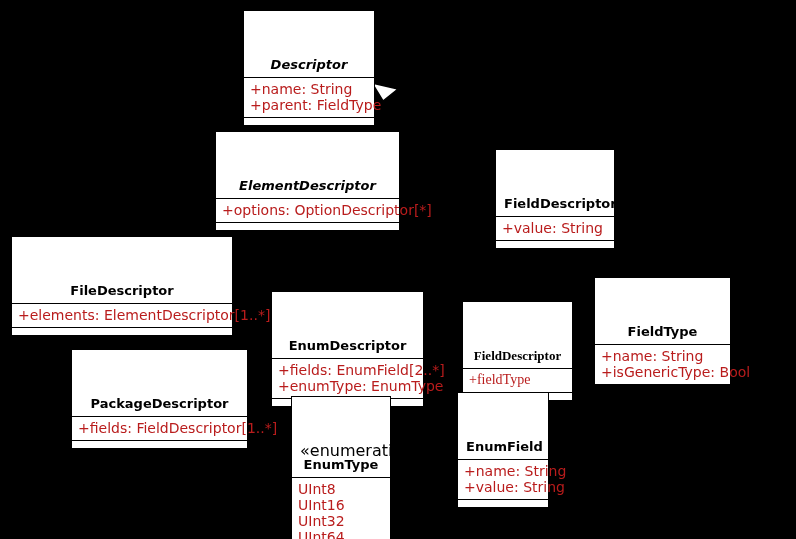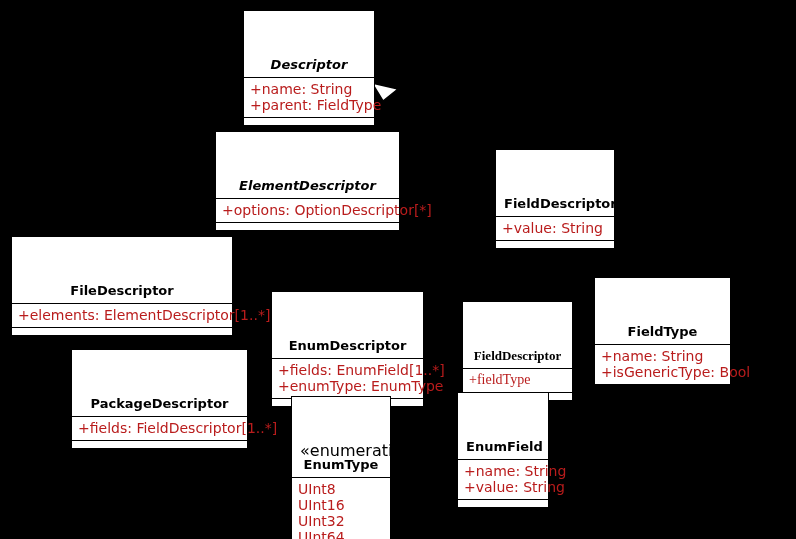--- a/index.html
+++ b/index.html
@@ -160,21 +160,21 @@
       <div class="uml-attr">+elements: ElementDescriptor[1..*]</div>
     </div>
     <div class="uml-sep"></div>
     <div class="uml-foot"></div>
   </div>
 
   <div class="uml-class" style="left:271px; top:291px; width:153px;">
     <div class="uml-title">EnumDescriptor</div>
     <div class="uml-sep"></div>
     <div class="uml-compartment">
-      <div class="uml-attr">+fields: EnumField[1..*]</div>
+      <div class="uml-attr">+fields: EnumField[2..*]</div>
       <div class="uml-attr">+enumType: EnumType</div>
     </div>
     <div class="uml-sep"></div>
     <div class="uml-foot"></div>
   </div>
 
   <div class="uml-class" style="left:462px; top:301px; width:111px;font-family:Liberation Serif, serif;">
     <div class="uml-title">FieldDescriptor</div>
     <div class="uml-sep"></div>
     <div class="uml-compartment">

